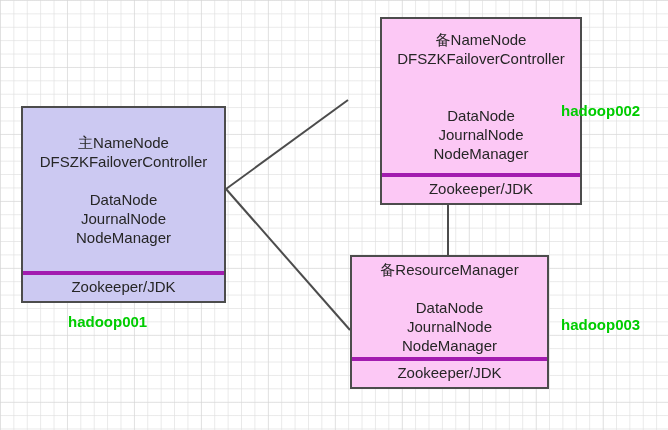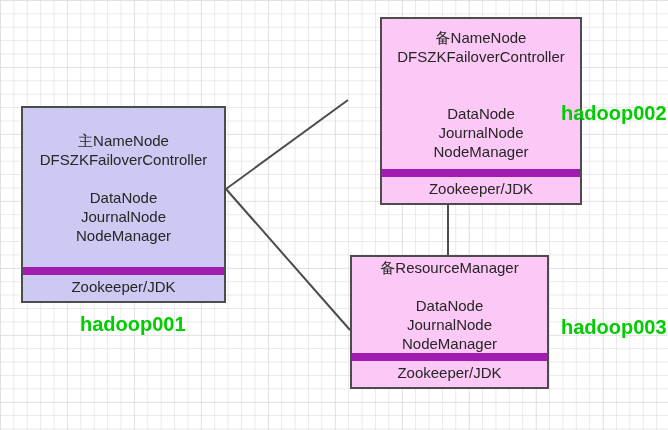--- a/index.html
+++ b/index.html
@@ -25,28 +25,28 @@
   .node-secondary{background:#fcc8f5;}
   #node-hadoop001{left:21px;top:106px;width:205px;height:197px;justify-content:flex-end;}
   #node-hadoop002{left:356px;top:17px;width:202px;height:188px;margin-left:24px;}
   #node-hadoop003{left:350px;top:255px;width:199px;height:134px;}
   .services{
     flex:1;display:flex;flex-direction:column;
     justify-content:center;align-items:center;text-align:center;
   }
   .svc-line{height:19px;line-height:19px;font-size:15px;white-space:nowrap;}
   .base-strip{
-    height:26px;line-height:24px;border-top:8px solid #a21caf;
+    height:26px;line-height:24px;border-top:4px solid #a21caf;
     text-align:center;font-size:15px;flex:0 0 auto;
   }
   .host-label{
-    position:absolute;font-size:20px;font-weight:bold;color:#00cc00;
+    position:absolute;font-size:15px;font-weight:bold;color:#00cc00;
     white-space:nowrap;
   }
-  #label-hadoop001{left:80px;top:313px;}
+  #label-hadoop001{left:68px;top:313px;}
   #label-hadoop002{left:561px;top:102px;}
   #label-hadoop003{left:561px;top:316px;}
 </style>
 </head>
 <body>
 
 <svg id="connector-svg" viewBox="0 0 668 430" xmlns="http://www.w3.org/2000/svg">
   <line x1="226" y1="189" x2="348" y2="100" stroke="#4c4c4c" stroke-width="2"></line>
   <line x1="226" y1="189" x2="350" y2="330" stroke="#4c4c4c" stroke-width="2"></line>
   <line x1="448" y1="204" x2="448" y2="256" stroke="#4c4c4c" stroke-width="2"></line>

